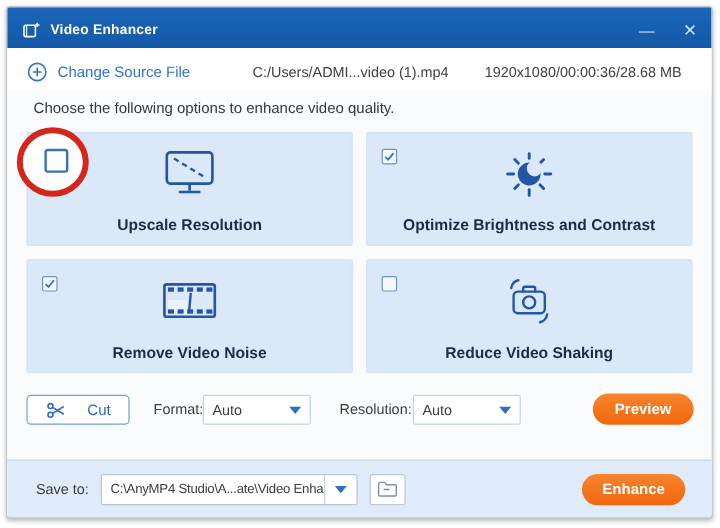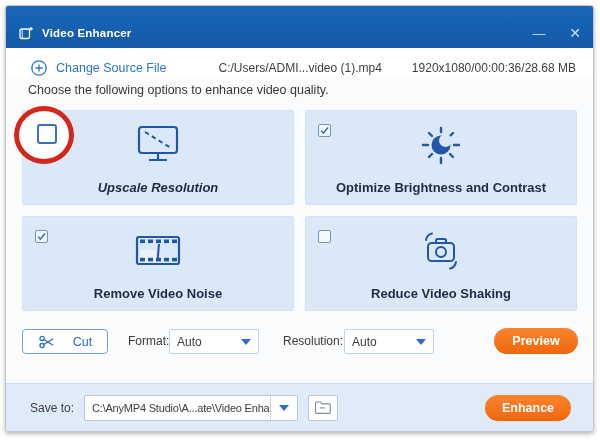--- a/index.html
+++ b/index.html
@@ -7,40 +7,40 @@
     width:600px;height:440px;position:relative;background:#ffffff;
     font-family:"Liberation Sans",sans-serif;overflow:hidden;
   }
   .window{
     position:absolute;left:5px;top:5px;width:589px;height:427px;
     background:#ffffff;border:1px solid #bfc5cd;border-radius:3px;
     box-shadow:0 2px 4px rgba(0,0,0,.28);overflow:hidden;box-sizing:border-box;
   }
   
   .titlebar{
-    height:30px;display:flex;align-items:center;padding:12px 0 0 12px;
+    height:30px;display:flex;align-items:center;padding:4px 0 0 12px;
     background:linear-gradient(#1a66b8,#1459a8);
   }
   .app-icon{width:16px;height:16px;flex:0 0 auto;}
   .title-text{margin-left:8px;color:#ffffff;font-size:11.5px;font-weight:bold;letter-spacing:.2px;}
   .tb-spacer{flex:1;}
   .tb-btn{width:36px;height:30px;display:flex;align-items:center;justify-content:center;
     color:#cfe0f5;font-size:13px;cursor:default;}
   .tb-btn.close{font-size:14px;}
   
-  .source-row{height:40px;display:flex;align-items:center;padding-left:24px;background:#ffffff;}
+  .source-row{height:40px;display:flex;align-items:center;padding-left:16px;background:#ffffff;}
   .change-label{margin-left:8px;color:#2e74c9;font-size:12.5px;}
   .file-path{margin-left:52px;color:#404040;font-size:12px;}
   .file-info{margin-left:30px;color:#404040;font-size:12px;}
   
   .main{position:absolute;left:0;top:70px;width:587px;height:307px;background:#fafbfd;}
   .hint{position:absolute;left:22px;top:7px;font-size:12.5px;color:#383838;}
   .card{position:absolute;width:272px;height:95px;background:#dbe8f8;
     border:1px solid #d3e2f5;border-radius:2px;box-sizing:border-box;}
-  .card.c1{left:16px;top:34px;font-style:italic;}
+  .card.c1{left:16px;top:34px;}
   .card.c2{left:299px;top:34px;}
   .card.c3{left:16px;top:140px;}
   .card.c4{left:299px;top:140px;}
   .icon-wrap{position:absolute;left:0;right:0;top:10px;height:48px;
     display:flex;align-items:center;justify-content:center;}
   .card-label{position:absolute;bottom:9px;width:100%;text-align:center;
     font-weight:bold;font-size:13px;color:#1c2b47;}
   .checkbox{position:absolute;left:12px;top:13px;width:13px;height:13px;
     border:1px solid #6d94c4;border-radius:2px;background:#f4f8fd;box-sizing:border-box;
     display:flex;align-items:center;justify-content:center;}

